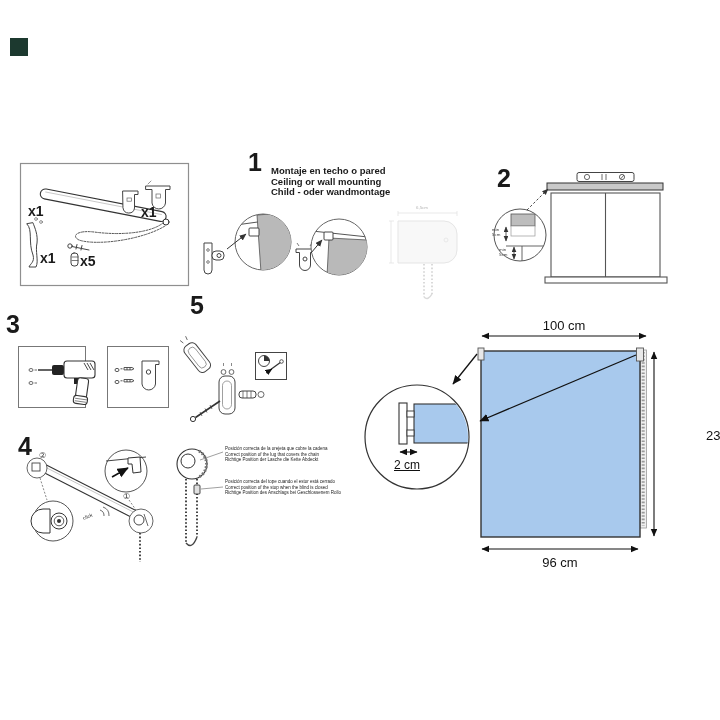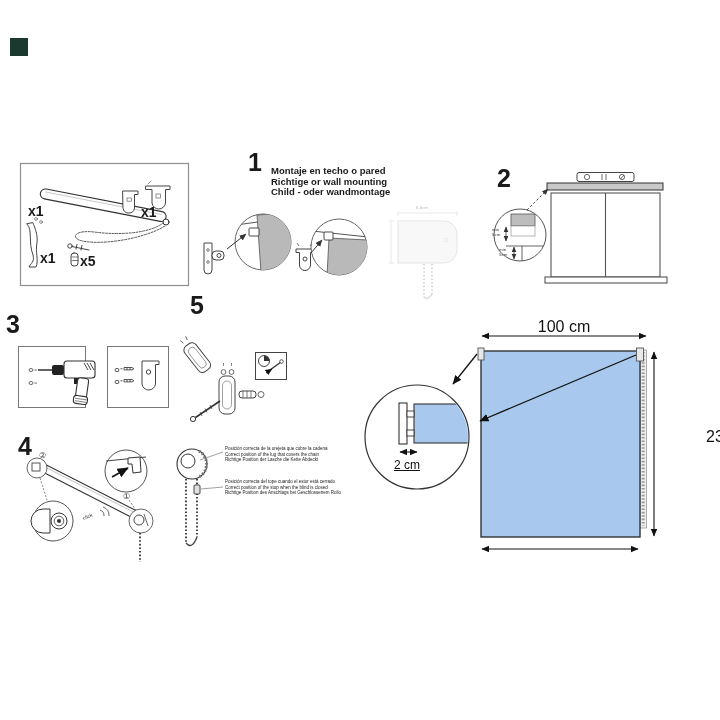--- a/index.html
+++ b/index.html
@@ -4,21 +4,21 @@
 <style>
   html,body{margin:0;padding:0;background:#fff;}
   #sheet{
     position:relative;width:720px;height:720px;background:#fff;overflow:hidden;
     font-family:"Liberation Sans", sans-serif;color:#1a1a1a;
   }
   .t{position:absolute;white-space:nowrap;}
   .stepnum{font-size:25px;font-weight:800;letter-spacing:0;}
   .title{font-size:9.5px;font-weight:700;line-height:10.5px;}
   .qty{font-size:14px;font-weight:700;}
-  .dim{font-size:16px;font-weight:400;color:#111;}
+  .dim{font-size:13px;font-weight:400;color:#111;}
   .dimsmall{font-size:12px;color:#111;}
   .tiny{font-size:9px;line-height:11px;transform:scale(0.5);transform-origin:0 0;color:#222;white-space:normal;}
   .tinylbl{font-size:8px;line-height:8px;transform:scale(0.55);transform-origin:0 0;color:#444;}
   .faint{color:#b5b5b5;}
   .marker{font-size:8px;color:#333;}
   .click{font-size:10px;color:#222;transform:scale(0.5) rotate(-24deg);transform-origin:0 0;}
   svg{position:absolute;left:0;top:0;}
   .cornersq{position:absolute;left:10px;top:38px;width:18px;height:18px;}
 </style>
 </head>
@@ -336,21 +336,21 @@
   </svg>
 
   <div class="t qty" style="left:28px;top:203px;">x1</div>
   <div class="t qty" style="left:141px;top:204px;">x1</div>
   <div class="t qty" style="left:40px;top:250px;">x1</div>
   <div class="t qty" style="left:80px;top:253px;">x5</div>
 
   <div class="t stepnum" style="left:248px;top:148px;">1</div>
   <div class="t title" style="left:271px;top:156px;margin-top:10px;">
     <div>Montaje en techo o pared</div>
-    <div>Richtige or wall mounting</div>
+    <div>Ceiling or wall mounting</div>
     <div>Child - oder wandmontage</div>
   </div>
   <div class="t tinylbl faint" style="left:416px;top:206px;">6,5cm</div>
 
   <div class="t stepnum" style="left:497px;top:164px;">2</div>
   <div class="t tinylbl" style="left:492px;top:228px;">
     <div>min</div>
       <div>5cm</div>
   </div>
   <div class="t tinylbl" style="left:499px;top:248px;">
@@ -372,15 +372,16 @@
   <div class="t tiny" style="left:225px;top:479px;width:270px;">
     <div>Posición correcta del tope cuando el estor está cerrado</div>
     <div>Correct position of the stop when the blind is closed</div>
     <div>Richtige Position des Anschlags bei Geschlossenem Rollo</div>
   </div>
 
   <div class="t stepnum" style="left:190px;top:291px;">5</div>
 
   <div class="t dim" style="left:481px;top:318px;width:166px;text-align:center;">100 cm</div>
   <div class="t dim" style="left:662px;top:428px;margin-left:44px;">230 cm</div>
+  <div class="t dim" style="left:481px;top:555px;width:158px;text-align:center;">96 cm</div>
   <div class="t dimsmall" style="left:394px;top:458px;text-decoration:underline;">2 cm</div>
 
 </div>
 
 </body></html>

